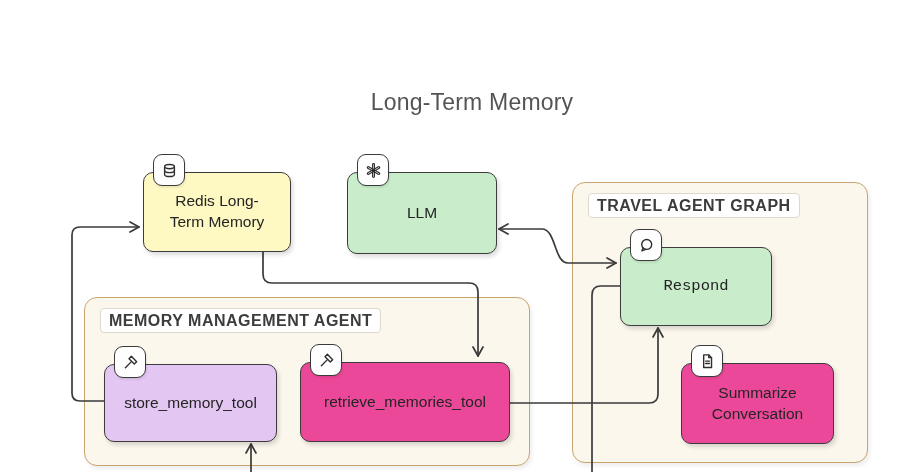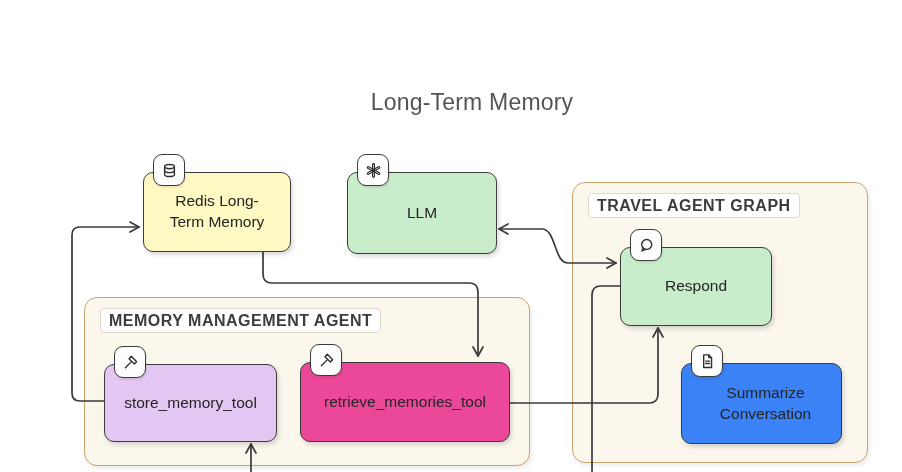--- a/index.html
+++ b/index.html
@@ -23,24 +23,24 @@
   .edges path{fill:none;stroke:#3a3a3a;stroke-width:1.7px;stroke-linecap:round;}
 
   
   .node{position:absolute;border:1.8px solid #3c3c3c;border-radius:10px;
     display:flex;align-items:center;justify-content:center;text-align:center;
     font-size:15.5px;color:#242424;box-shadow:2px 3px 4px rgba(0,0,0,.14);}
   .node-label{display:block;line-height:1.35;}
   .node-redis{left:143px;top:138px;width:146px;height:78px;background:#fef9c3;}
   .node-redis .node-label{max-width:96px;}
   .node-llm{left:347px;top:138px;width:148px;height:80px;background:#c9ecca;align-items:center;}
-  .node-respond{left:620px;top:213px;width:150px;height:77px;background:#c9ecca;}
+  .node-respond{left:620px;top:213px;width:150px;height:77px;background:#c9ecca;font-family:Liberation Mono, monospace;}
   .node-store{left:104px;top:330px;width:171px;height:76px;background:#e3c6f2;border-radius:10px;}
   .node-retrieve{left:300px;top:328px;width:208px;height:78px;background:#ec4899;}
-  .node-summarize{left:681px;top:329px;width:151px;height:79px;background:#3b82f6;padding-left:8px;}
+  .node-summarize{left:681px;top:329px;width:151px;height:79px;background:#ec4899;}
   .node-summarize .node-label{max-width:110px;}
 
   .badge{position:absolute;top:-19px;left:9px;width:30px;height:30px;background:#fefefe;
     border:1.6px solid #3a3a3a;border-radius:9px;display:flex;align-items:center;justify-content:center;
     box-shadow:1px 2px 2px rgba(0,0,0,.08);}
   .badge svg{stroke:#2e2e2e;fill:none;stroke-width:1.3px;stroke-linecap:round;stroke-linejoin:round;}
 </style>
 </head>
 <body>
 

